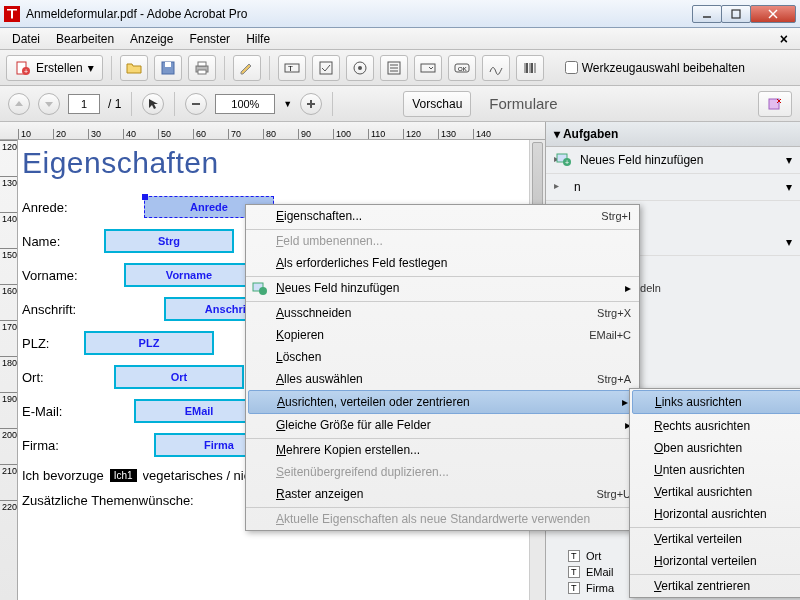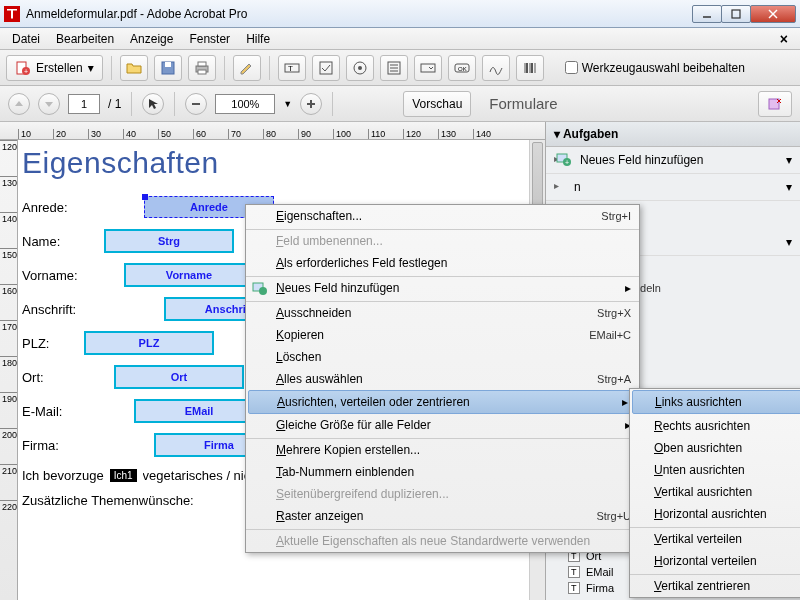--- a/index.html
+++ b/index.html
@@ -391,23 +391,20 @@
       <span><u>A</u>usrichten, verteilen oder zentrieren</span>
       <span class="arr">▸</span>
     </div>
     <div class="row">
       <span><u>G</u>leiche Größe für alle Felder</span>
       <span class="arr">▸</span>
     </div>
     <div class="row sep">
       <span><u>M</u>ehrere Kopien erstellen...</span>
     </div>
-    <div class="row">
-      <span><u>T</u>ab-Nummern einblenden</span>
-    </div>
     <div class="row dis">
       <span><u>S</u>eitenübergreifend duplizieren...</span>
     </div>
     <div class="row">
       <span><u>R</u>aster anzeigen</span>
       <span class="sc">Strg+U</span>
     </div>
     <div class="row sep dis">
       <span><u>A</u>ktuelle Eigenschaften als neue Standardwerte verwenden</span>
     </div>

